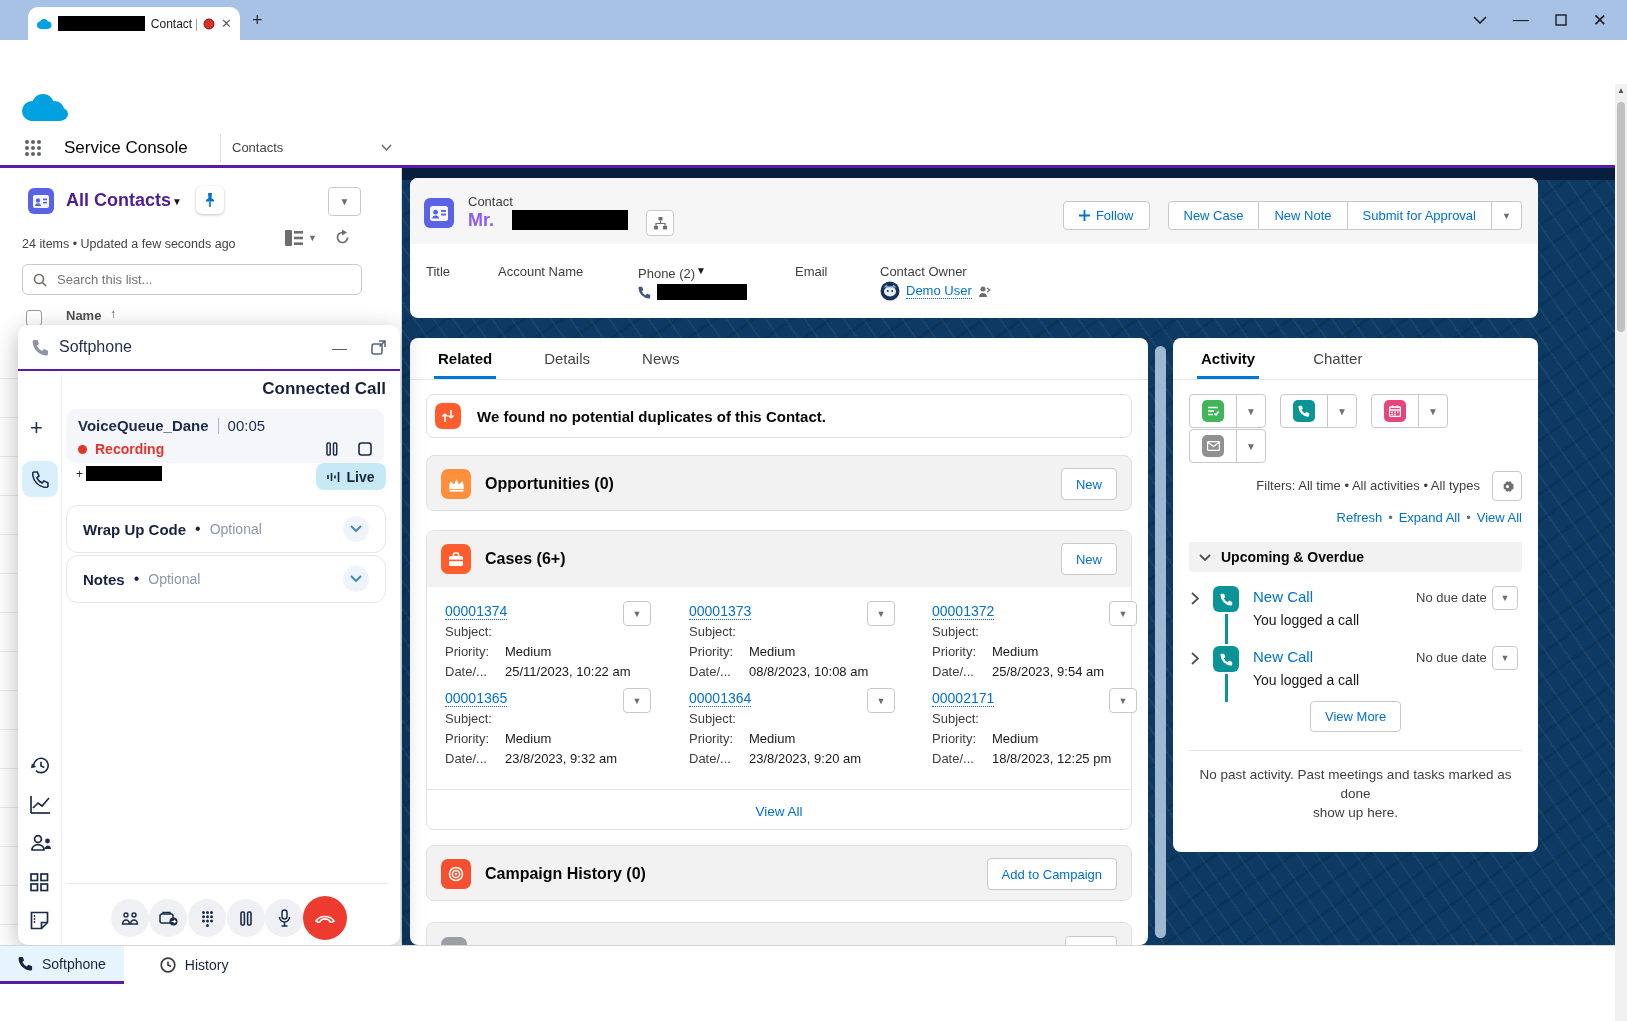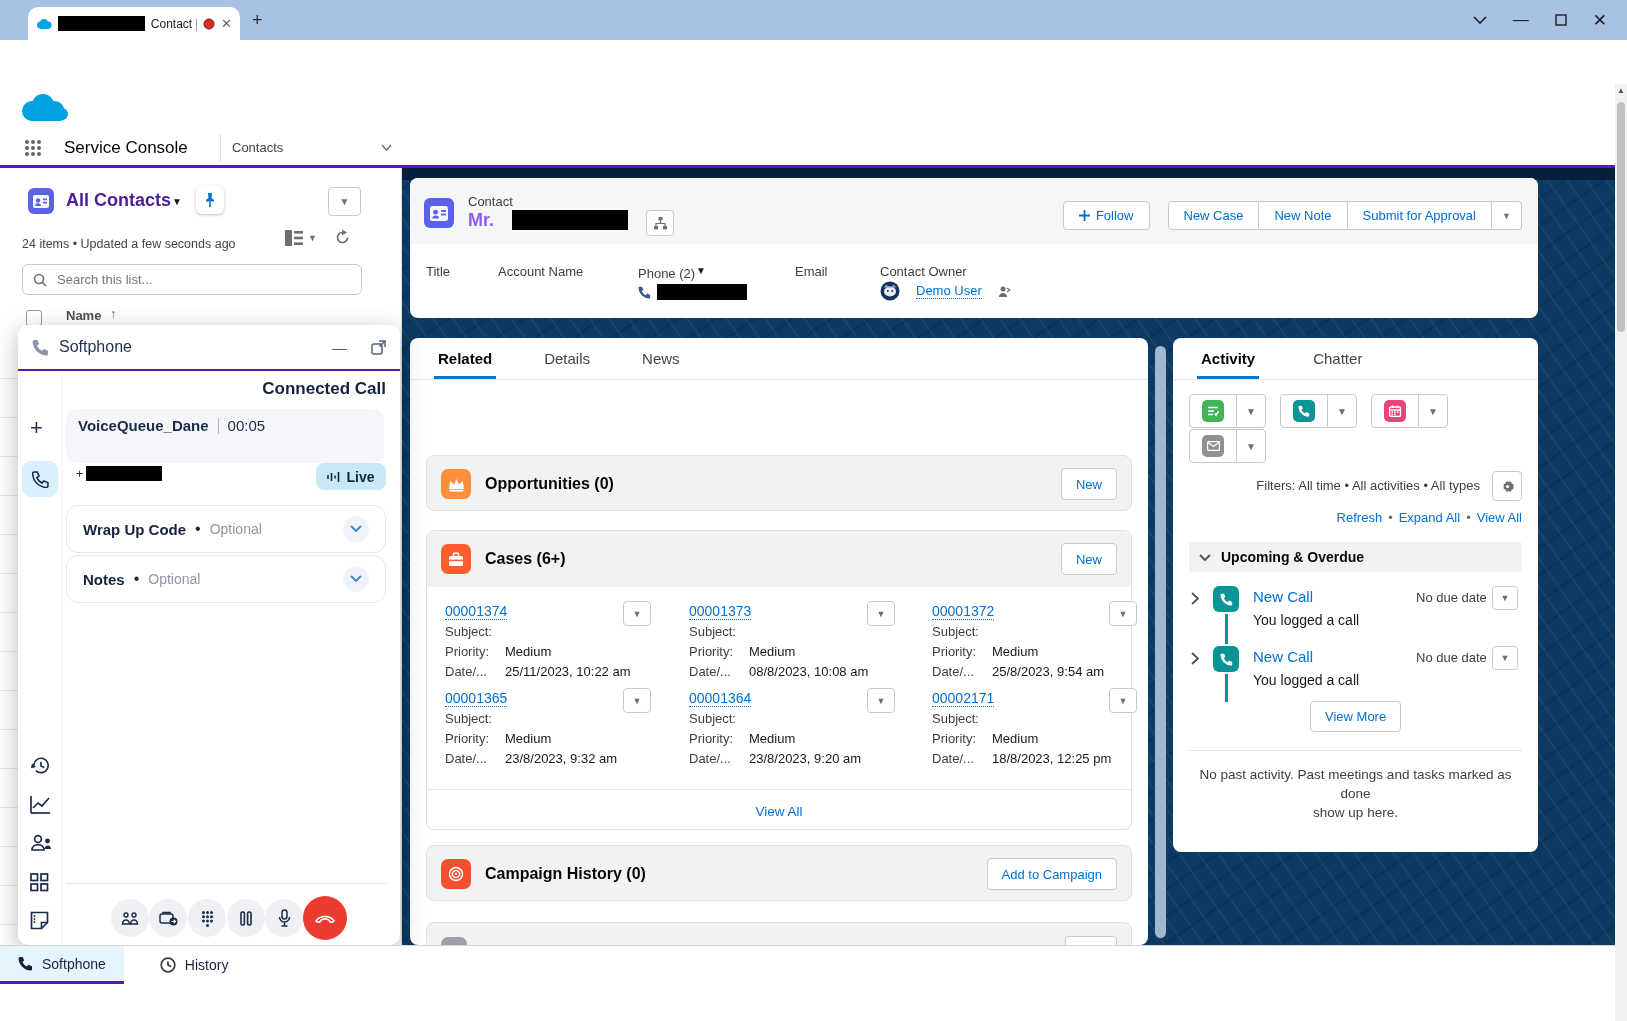--- a/index.html
+++ b/index.html
@@ -470,21 +470,21 @@
     <span class="abs flabel" style="left:385px;top:86px;">Email</span>
     <span class="abs flabel" style="left:470px;top:86px;">Contact Owner</span>
     <div class="abs" style="left:228px;top:106px;display:flex;align-items:center;gap:6px;">
       <span class="ic">
         <svg width="13" height="13" viewBox="0 0 16 16">
             <path d="M2 1h3l1.6 3.8-2 1.6a10.5 10.5 0 0 0 4.9 4.9l1.6-2L15 11v3a1.5 1.5 0 0 1-1.6 1.5A13.5 13.5 0 0 1 .6 2.6 1.5 1.5 0 0 1 2 1z" fill="#3e5a82"></path>
           </svg>
       </span>
       <span class="redact" style="width:90px;height:16px;"></span>
     </div>
-    <div class="abs" style="left:470px;top:103px;display:flex;align-items:center;gap:16px;">
+    <div class="abs" style="left:470px;top:103px;display:flex;align-items:center;gap:6px;">
       <span class="ic">
         <svg width="20" height="20">
             <circle cx="10" cy="10" r="9.5" fill="#16325c"></circle>
             <ellipse cx="10" cy="10.5" rx="6" ry="5" fill="#e8eef5"></ellipse>
             <circle cx="7.8" cy="10" r="1" fill="#16325c"></circle>
             <circle cx="12.2" cy="10" r="1" fill="#16325c"></circle>
             <path d="M3.5 6.5l3-3 1.5 2h4l1.5-2 3 3" fill="#8da6c4"></path>
           </svg>
       </span>
       <span class="fval bluelink dotted">Demo User</span>
@@ -498,20 +498,29 @@
     </div>
   </div>
 
   <div class="abs card centerpanel">
     <div class="abs" style="left:0;top:0;width:100%;height:42px;border-bottom:1px solid #e5e5e5;box-sizing:border-box;display:flex;gap:44px;padding:2px 24px 0;">
       <span class="rtab active">Related</span>
       <span class="rtab">Details</span>
       <span class="rtab">News</span>
     </div>
 
+    <div class="abs" style="left:16px;top:56px;width:706px;height:44px;border:1px solid #e0e0e0;border-radius:8px;display:flex;align-items:center;gap:16px;padding:0 8px;box-sizing:border-box;">
+      <span class="oicon" style="background:#ff5d2d;width:26px;height:26px;">
+        <svg width="14" height="14" viewBox="0 0 14 14">
+            <path d="M4 13V5M4 5 1.5 7.5M4 5l2.5 2.5" stroke="#fff" stroke-width="1.6" fill="none"></path>
+            <path d="M10 1v8M10 9l-2.5-2.5M10 9l2.5-2.5" stroke="#fff" stroke-width="1.6" fill="none"></path>
+          </svg>
+      </span>
+      <span style="font-size:15px;font-weight:bold;color:#080707;">We found no potential duplicates of this Contact.</span>
+    </div>
 
     <div class="sectioncard" style="top:117px;height:56px;">
       <div class="sechead">
         <span class="oicon" style="background:#ff8f3c;">
           <svg width="17" height="15" viewBox="0 0 17 15">
               <path d="M1 12 2.2 4l4 3.4L8.5 2l2.3 5.4 4-3.4L16 12z" fill="#fff"></path>
               <rect x="1.6" y="12.8" width="13.8" height="1.8" fill="#fff"></rect>
             </svg>
         </span>
         <span class="sectitle">Opportunities (0)</span>
@@ -858,20 +867,35 @@
         </div>
       <div class="statusdot"></div>
     </div>
 
     <div class="sp-card">
       <div style="display:flex;align-items:center;gap:9px;padding:8px 12px 0;">
         <span class="sp-queue">VoiceQueue_Dane</span>
         <span style="width:1px;height:16px;background:#aeb6c6;"></span>
         <span style="font-size:15px;color:#1a2b4c;">00:05</span>
       </div>
+      <div style="display:flex;align-items:center;gap:8px;padding:7px 12px 0;">
+        <span style="width:9px;height:9px;border-radius:50%;background:#e5342c;"></span>
+        <span class="sp-rec">Recording</span>
+        <span class="ic" style="margin-left:auto;">
+          <svg width="12" height="14">
+              <rect x="1" y="1" width="3.2" height="12" rx="1" fill="none" stroke="#1a2b4c" stroke-width="1.5"></rect>
+              <rect x="7.5" y="1" width="3.2" height="12" rx="1" fill="none" stroke="#1a2b4c" stroke-width="1.5"></rect>
+            </svg>
+        </span>
+        <span class="ic" style="margin-left:12px;">
+          <svg width="14" height="14">
+              <rect x="1" y="1" width="12" height="12" rx="2.5" fill="none" stroke="#1a2b4c" stroke-width="1.6"></rect>
+            </svg>
+        </span>
+      </div>
     </div>
     <div class="abs" style="left:58px;top:141px;display:flex;align-items:center;gap:3px;">
       <span style="font-size:12px;color:#1a2b4c;">+</span>
       <span class="redact" style="width:76px;height:15px;"></span>
     </div>
     <div class="livepill">
       <span class="ic">
         <svg width="14" height="12">
             <g stroke="#16233f" stroke-width="1.6">
               <line x1="1" y1="4" x2="1" y2="8"></line>

